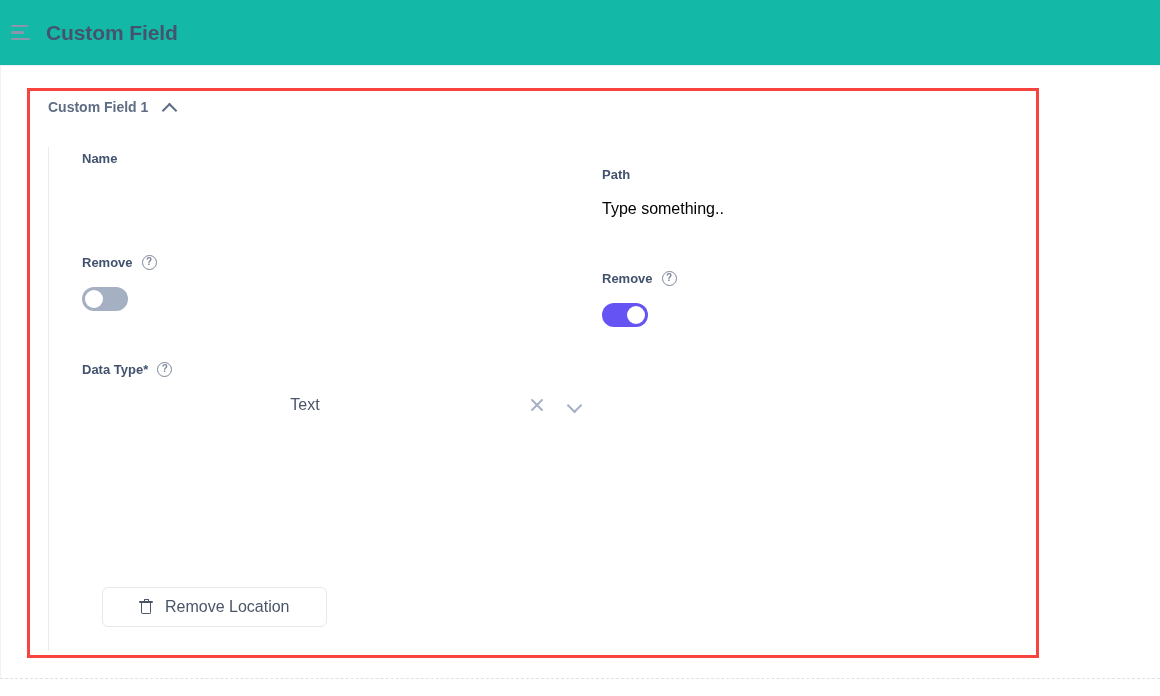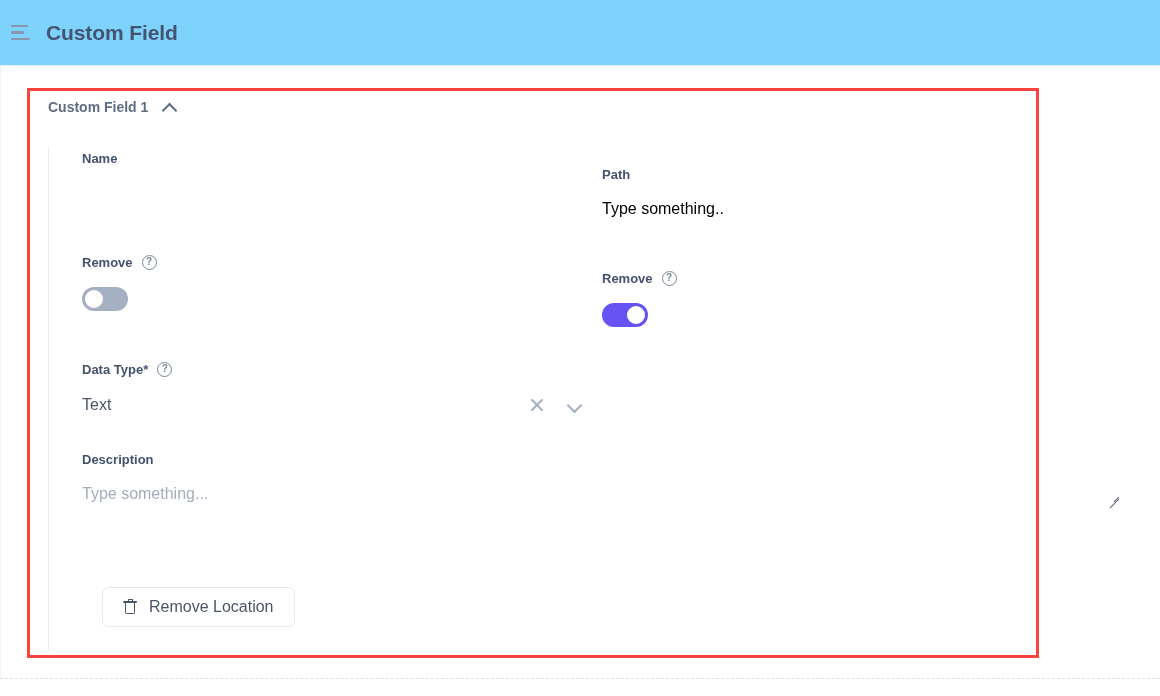--- a/index.html
+++ b/index.html
@@ -11,21 +11,21 @@
     font-family: "Liberation Sans", sans-serif;
     overflow: hidden;
   }
 
   
   .app-header {
     position: absolute;
     top: 0; left: 0;
     width: 1160px;
     height: 66px;
-    background: #7dd3fc;
+    background: #14b8a6;
     border-bottom: 1px solid #eceef1;
     display: flex;
     align-items: center;
     padding-left: 8px;
   }
   .menu-icon {
     width: 26px;
     height: 26px;
     display: flex;
     flex-direction: column;
@@ -268,21 +268,21 @@
     width: 7px; left: 5px; top: 5px;
     transform: rotate(-45deg);
   }
 
   
   .remove-btn {
     position: absolute;
     left: 72px;
     top: 496px;
     height: 40px;
-    padding: 0 20px;
+    padding: 0 36px;
     display: inline-flex;
     align-items: center;
     gap: 12px;
     background: #ffffff;
     border: 1px solid #e6e8ec;
     border-radius: 6px;
     font-size: 16px;
     color: #4a5568;
     cursor: pointer;
     font-family: "Liberation Sans", sans-serif;
@@ -380,47 +380,35 @@
           <div class="field-label">
             <span>Remove</span>
             <span class="help-icon">?</span>
           </div>
           <div class="toggle on">
             <span class="knob"></span>
           </div>
         </div>
       </div>
 
-      <div class="form-row" style="margin-top:33px;">
+      <div class="form-row" style="margin-top:33px;text-align:center;">
         <div class="col">
           <div class="field-label">
             <span>Data Type*</span>
             <span class="help-icon">?</span>
           </div>
           <div class="select-row">
             <span class="select-value">Text</span>
             <span class="icon-clear"></span>
             <span class="icon-chevron-down"></span>
           </div>
         </div>
         <div class="col-narrow"></div>
       </div>
 
-      <div class="form-row" style="margin-top:33px;">
-        <div class="desc-block">
-          <div class="field-label">
-            <span>Description</span>
-          </div>
-          <div class="desc-placeholder">Type something...</div>
-          <span class="resize-grip">
-            <i></i>
-            <i></i>
-          </span>
-        </div>
-      </div>
 
     </div>
 
     <button class="remove-btn">
       <span class="trash-icon">
         <span class="handle"></span>
         <span class="lid"></span>
         <span class="can"></span>
       </span>
       <span>Remove Location</span>

